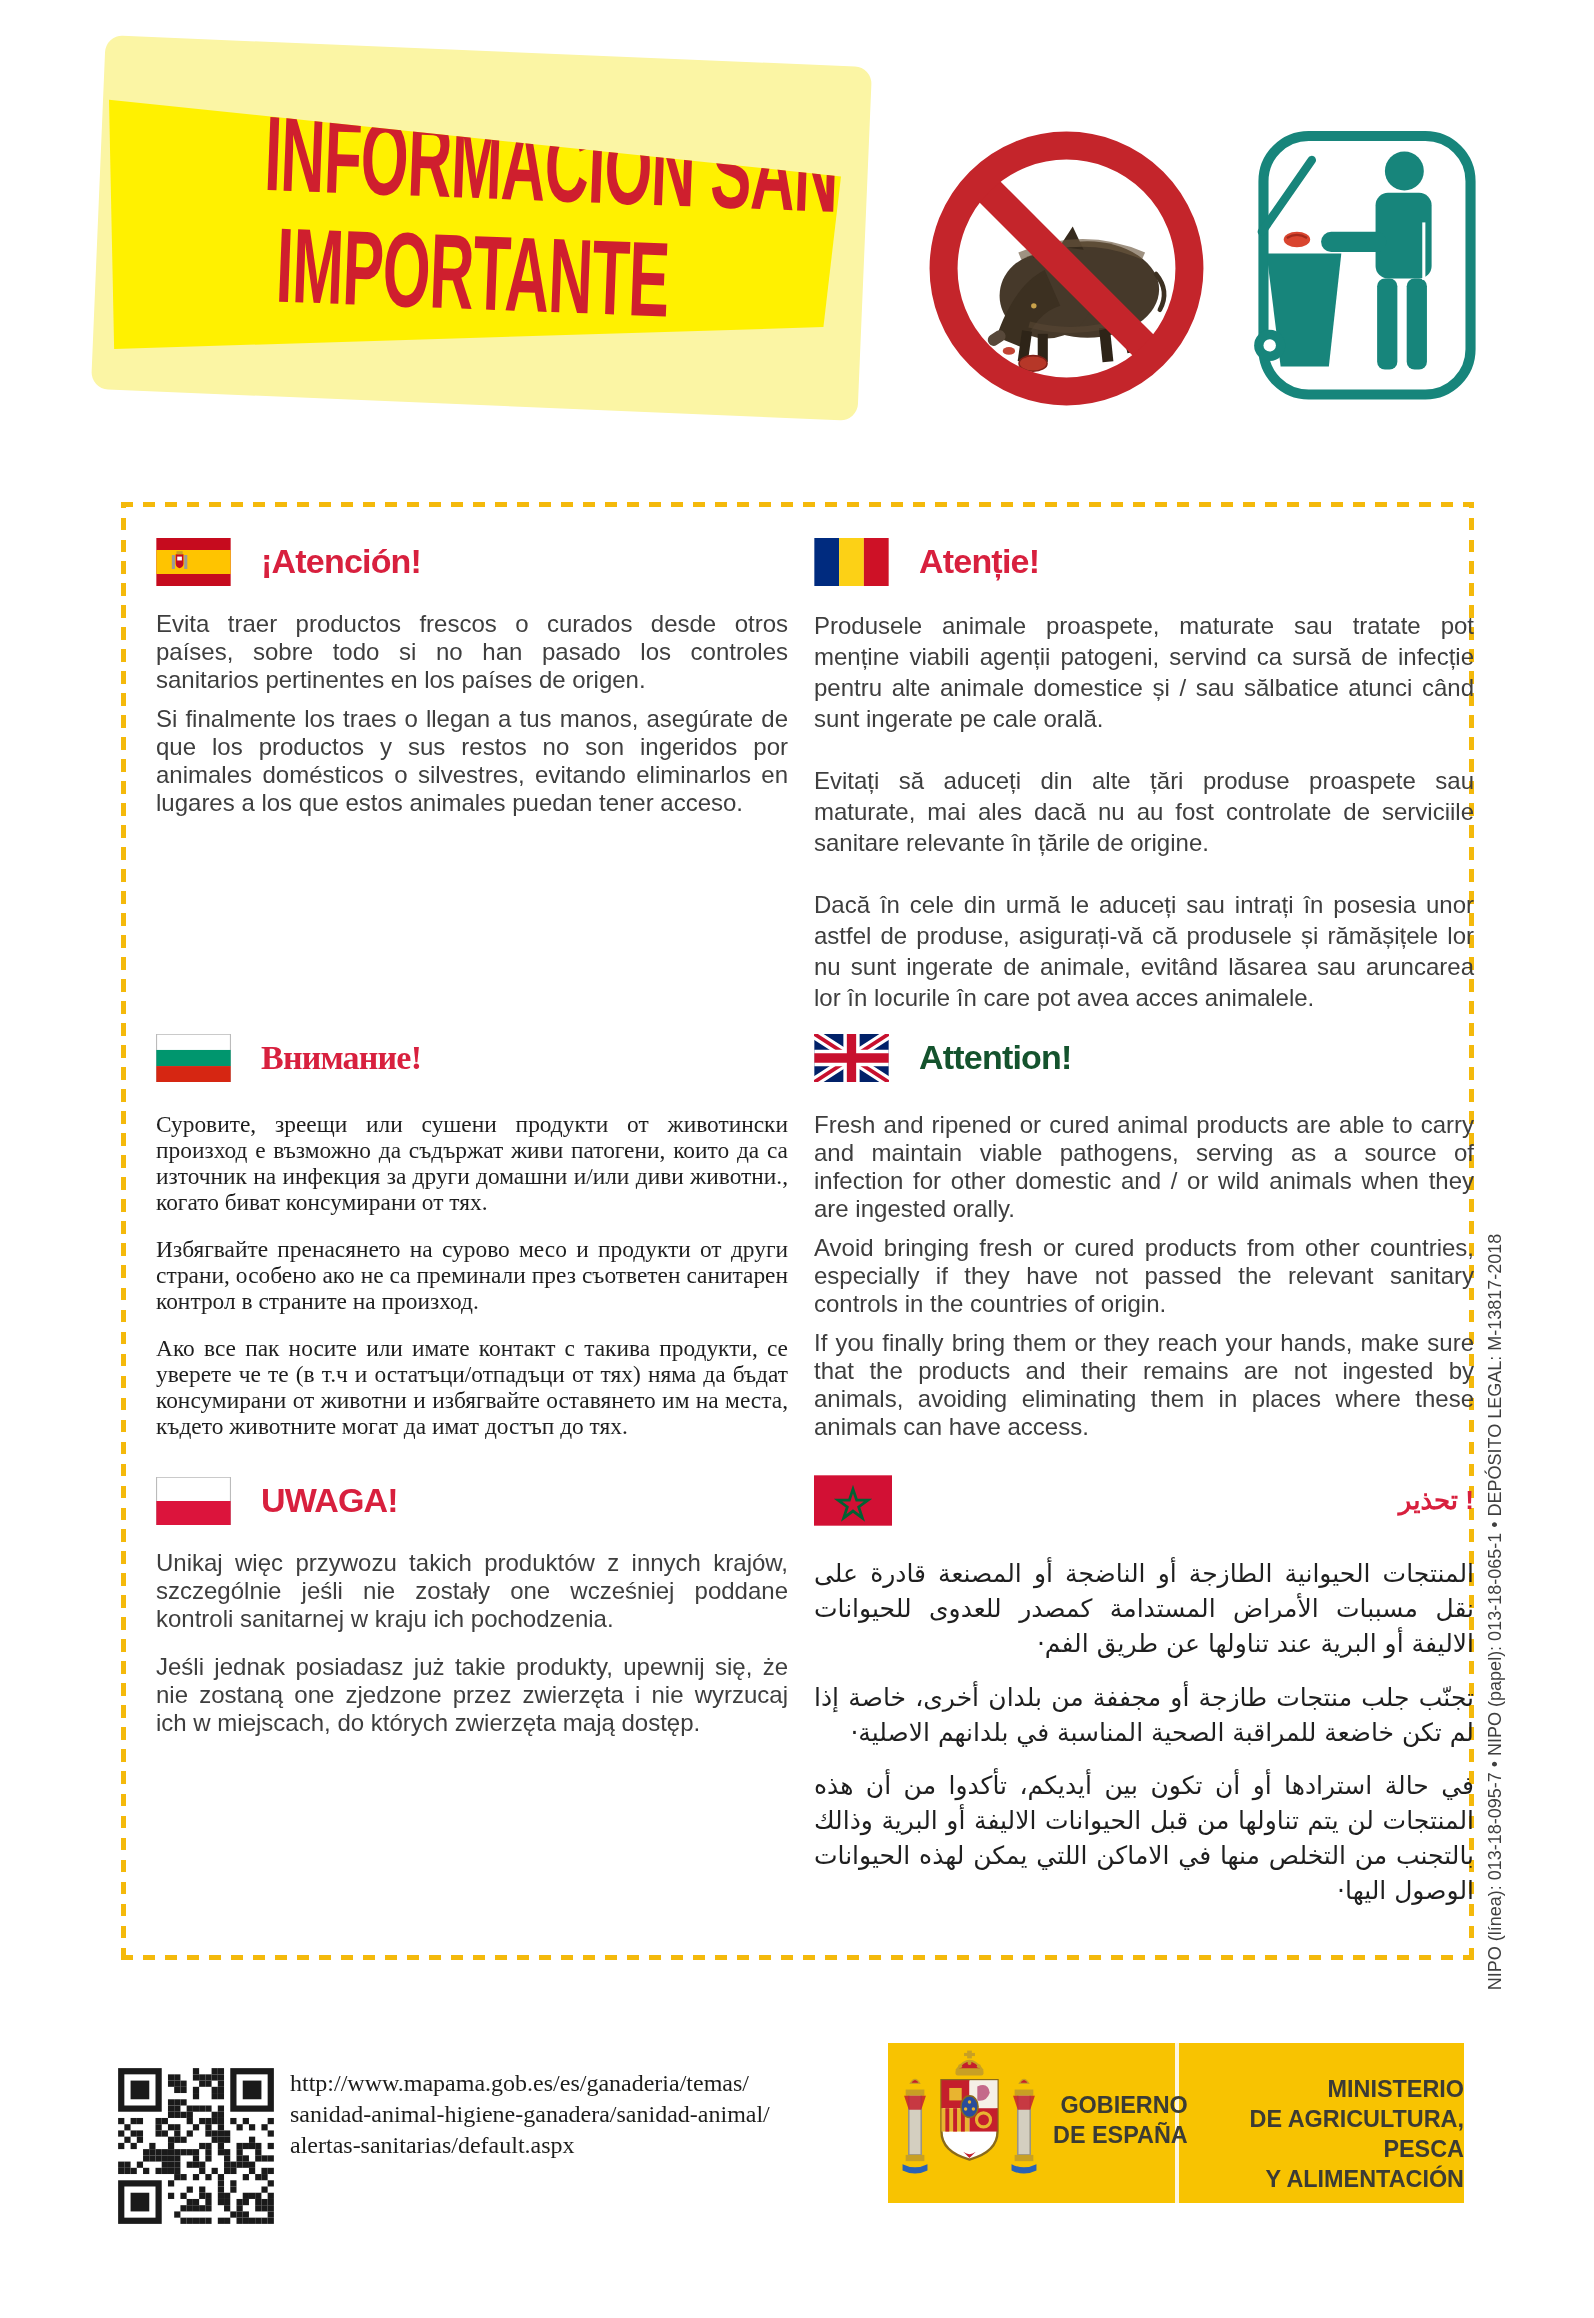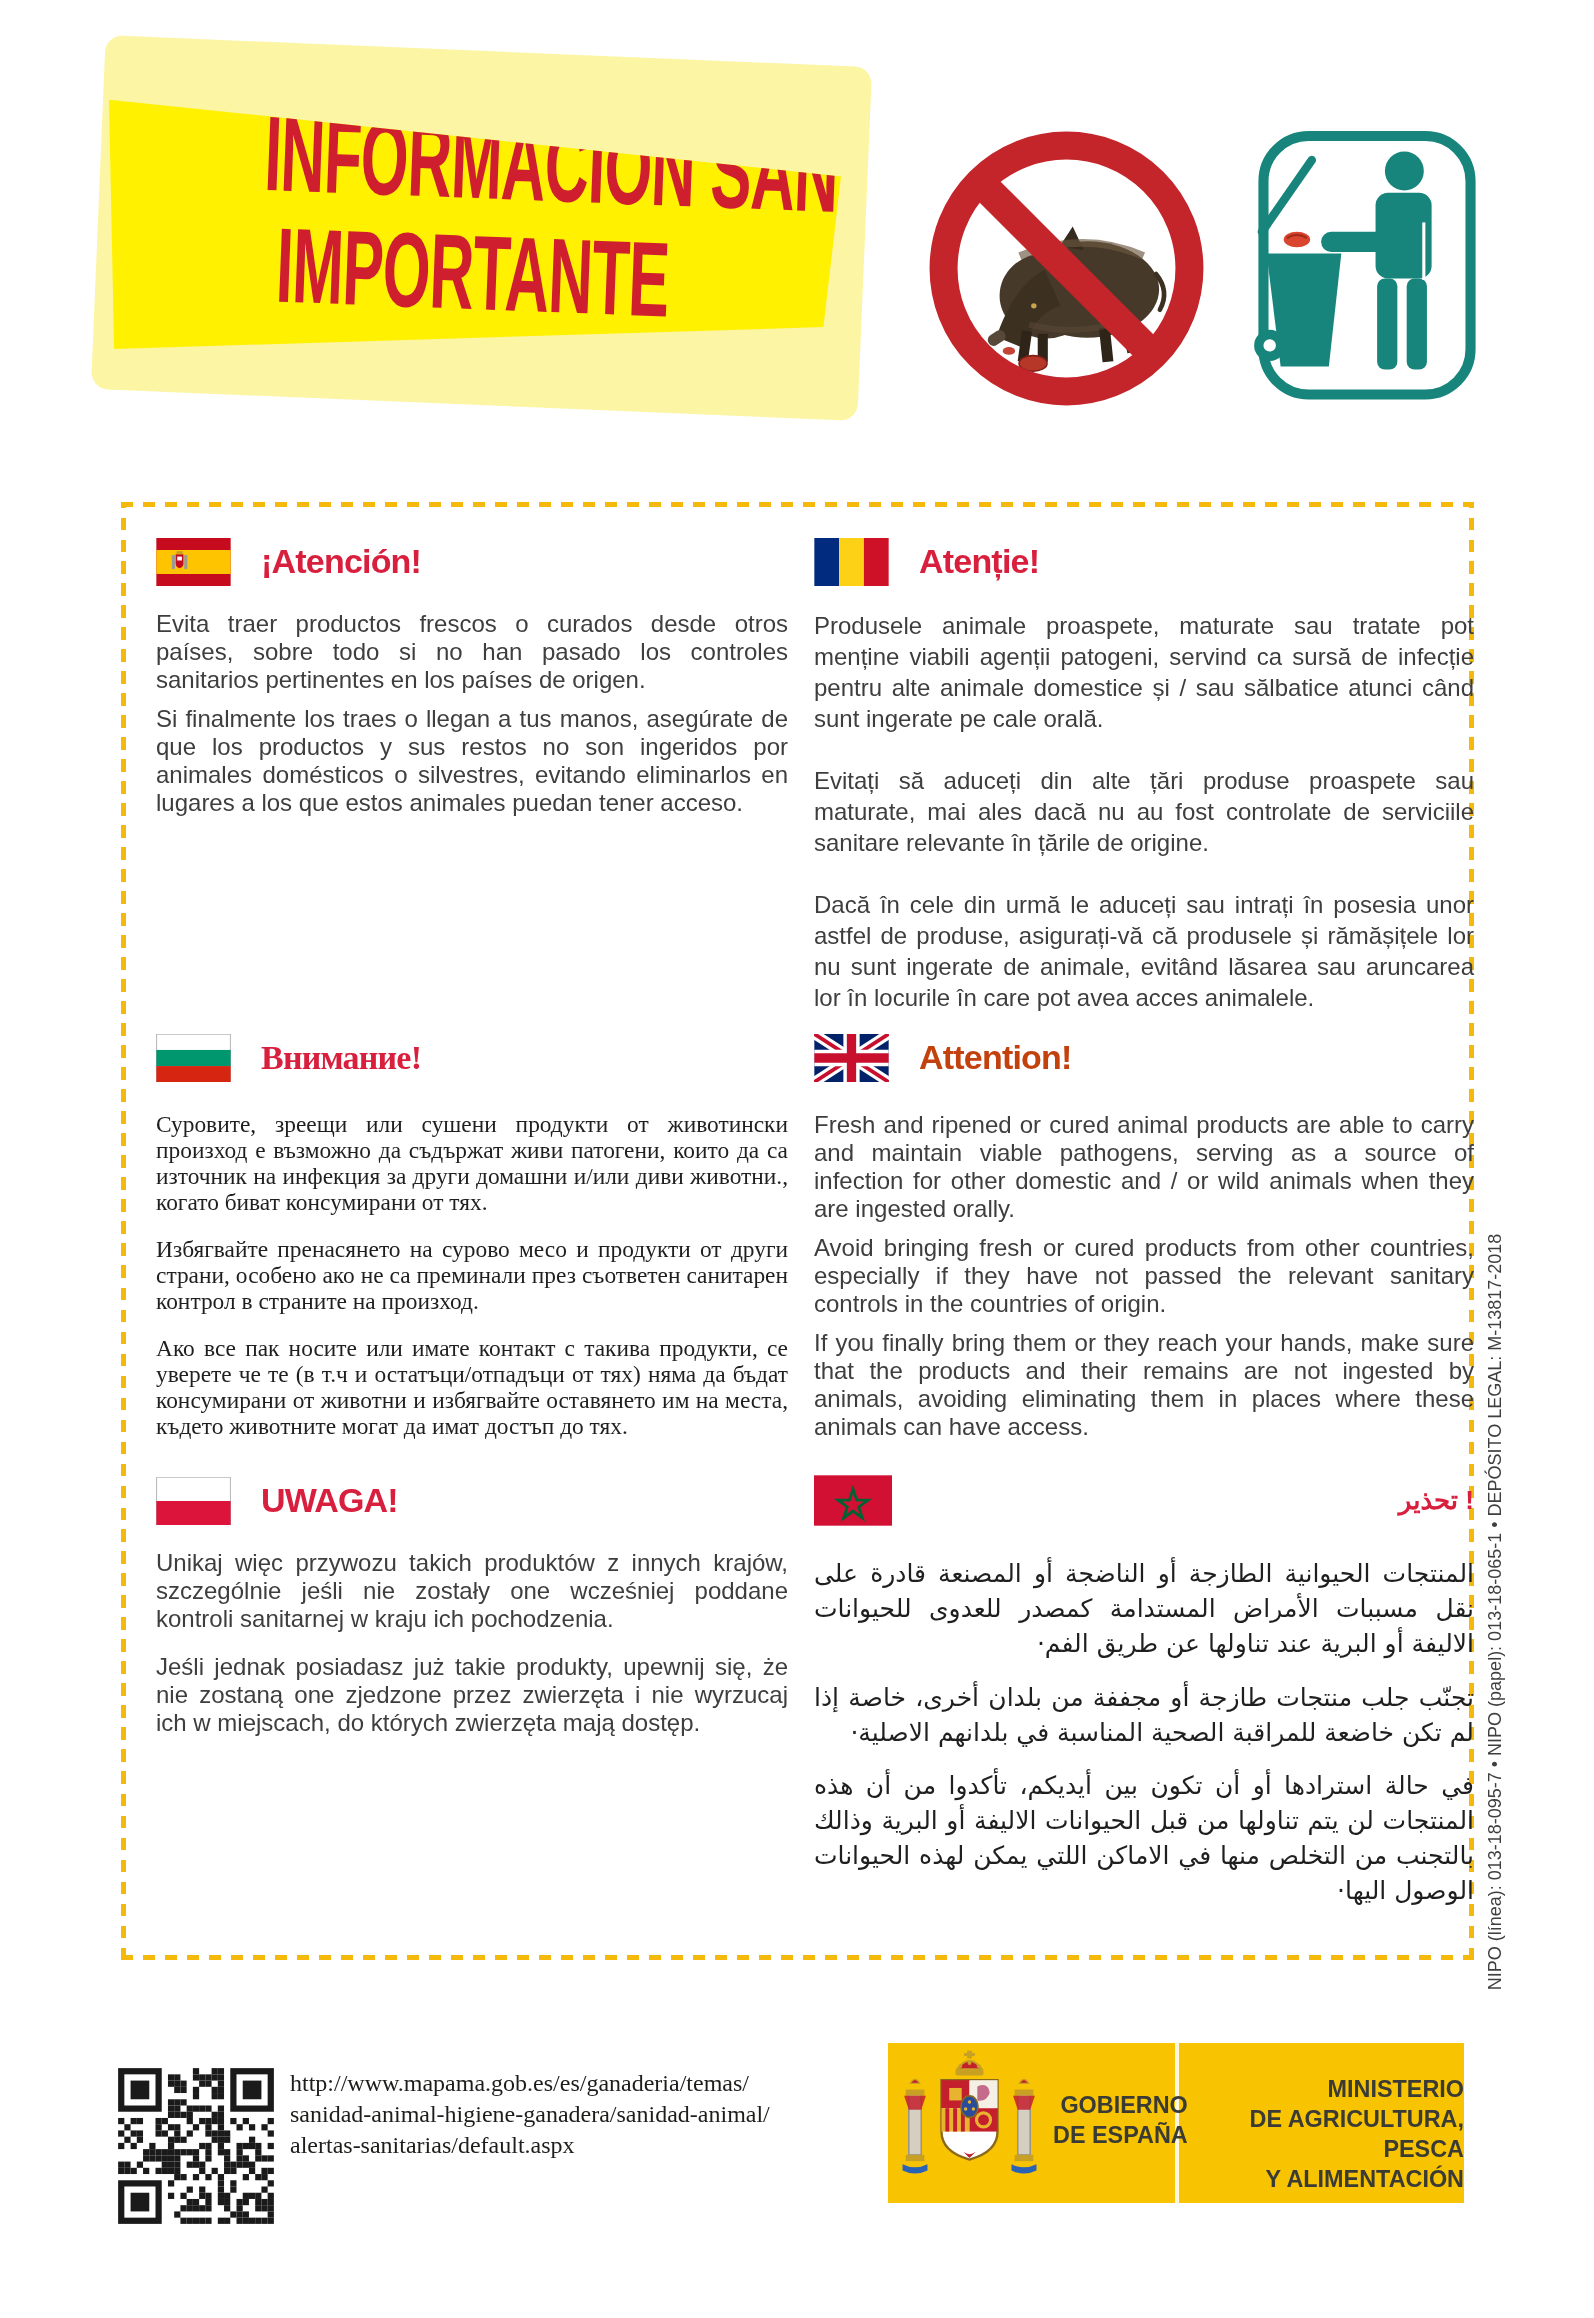--- a/index.html
+++ b/index.html
@@ -31,21 +31,21 @@
   .sec-ro{left:814px;top:536px;width:660px;}
   .sec-bg{left:156px;top:1032px;width:632px;}
   .sec-en{left:814px;top:1032px;width:660px;}
   .sec-pl{left:156px;top:1475px;width:632px;}
   .sec-ar{left:814px;top:1475px;width:660px;}
   .sec-head{display:flex;align-items:center;gap:30px;height:51px;}
   .sec-head.spread{justify-content:space-between;}
   .flag{width:75px;height:48px;flex:0 0 auto;display:block;}
   h2{margin:0;font-size:34px;font-weight:700;letter-spacing:-0.8px;}
   .hd-red{color:#D8203E;}
-  .hd-dark{color:#c2410c;}
+  .hd-dark{color:#14532d;}
   .hd-serif{font-family:"Liberation Serif","DejaVu Serif",serif;}
   .hd-ar{font-family:Liberation Sans, sans-serif;font-size:26px;}
 
   .body-sans{margin-top:22.6px;font-size:24px;line-height:28px;color:#3E3E3E;
     text-align:justify;}
   .body-sans p{margin:0 0 11px 0;}
   .sec-ro .body-sans{line-height:31px;} .sec-ro .body-sans p{margin-bottom:31px;}
   .sec-bg .body{margin-top:28px;font-family:"Liberation Serif","DejaVu Serif",serif;
     font-size:23.4px;line-height:26px;color:#1F1F1F;text-align:justify;}
   .sec-bg .body p{margin:0 0 21px 0;}

